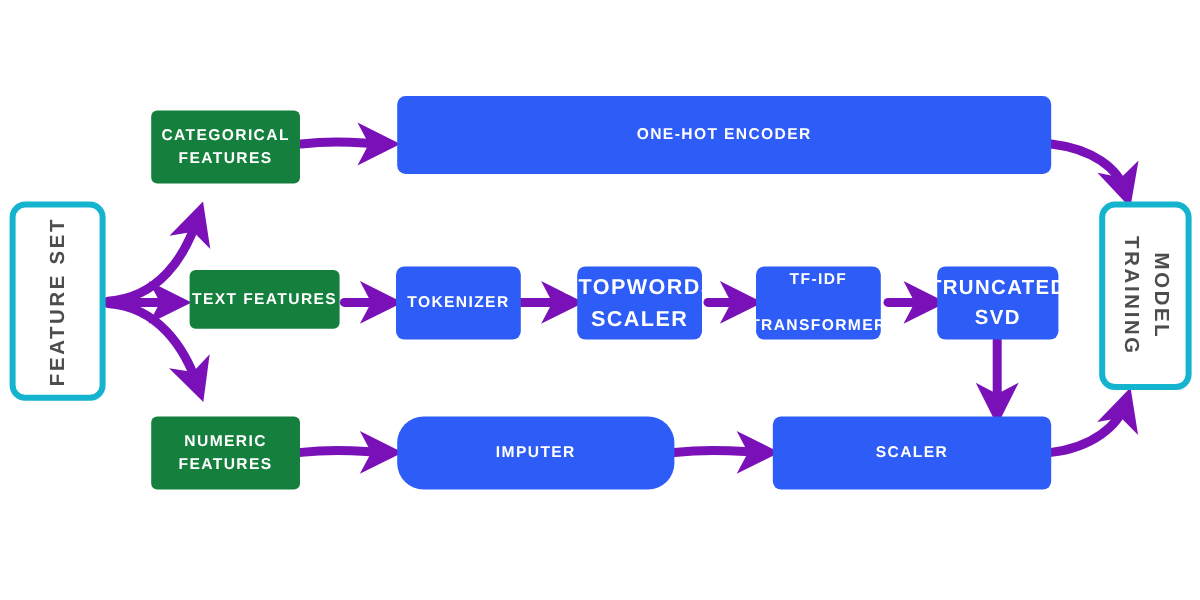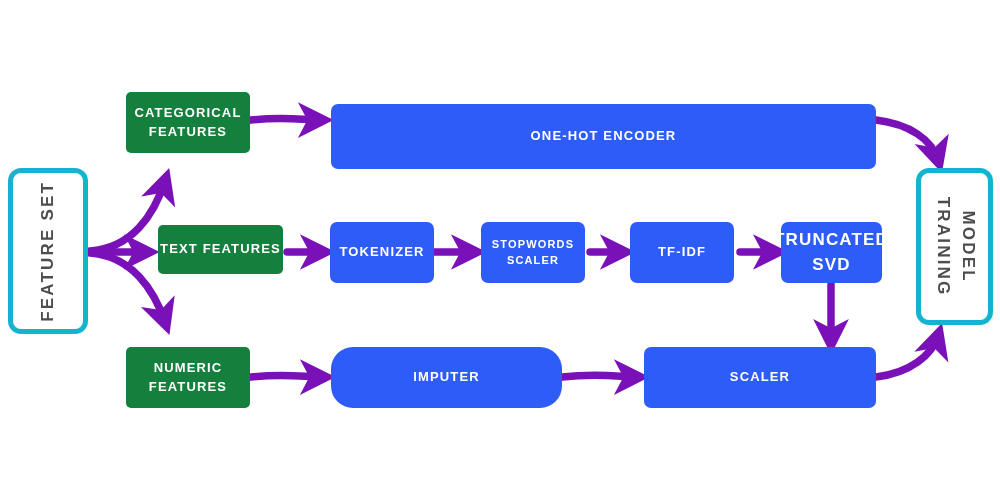--- a/index.html
+++ b/index.html
@@ -82,35 +82,36 @@
 
   <div class="node magenta" style="left:158px;top:225px;width:125px;height:49px;font-size:13px;">
     <span>TEXT FEATURES</span>
   </div>
 
   <div class="node magenta vstack" style="left:126px;top:347px;width:124px;height:61px;font-size:13px;">
     <span>NUMERIC</span>
     <span>FEATURES</span>
   </div>
 
-  <div class="node blue" style="left:331px;top:104px;width:545px;height:65px;font-size:13px;">
+  <div class="node blue" style="left:331px;top:80px;width:545px;height:65px;font-size:13px;">
     <span>ONE-HOT ENCODER</span>
   </div>
 
   <div class="node blue" style="left:330px;top:222px;width:104px;height:61px;font-size:13px;">
     <span>TOKENIZER</span>
   </div>
 
-  <div class="node blue vstack" style="left:481px;top:222px;width:104px;height:61px;font-size:11px;">
+  <div class="node blue vstack" style="left:481px;top:222px;width:104px;height:61px;font-size:18px;">
     <span>STOPWORDS</span>
     <span>SCALER</span>
   </div>
 
   <div class="node blue vstack" style="left:630px;top:222px;width:104px;height:61px;font-size:13px;gap:19px;">
     <span>TF-IDF</span>
+    <span>TRANSFORMER</span>
   </div>
 
   <div class="node blue vstack" style="left:781px;top:222px;width:101px;height:61px;font-size:17px;">
     <span>TRUNCATED</span>
     <span>SVD</span>
   </div>
 
   <div class="node blue" style="left:331px;top:347px;width:231px;height:61px;font-size:13px;border-radius:22px;">
     <span>IMPUTER</span>
   </div>

